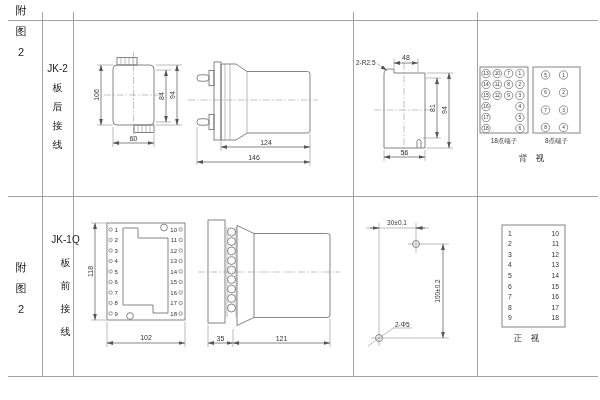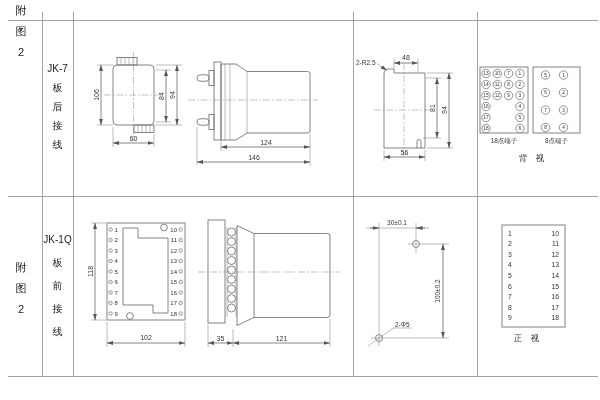--- a/index.html
+++ b/index.html
@@ -3,21 +3,21 @@
 <meta charset="utf-8">
 <style>
   html,body{margin:0;padding:0;background:#fff;}
   .stage{position:relative;width:600px;height:400px;background:#fff;overflow:hidden;
          font-family:"Liberation Sans",sans-serif;}
   .stage svg{position:absolute;left:0;top:0;}
   .vlabel{position:absolute;white-space:pre-line;text-align:center;color:#222;}
   .fig1{left:0;top:84;width:42px;font-size:11px;line-height:21px;}
   .mod1{left:42px;top:59px;width:31px;font-size:10px;line-height:19px;}
   .fig2{left:0;top:257px;width:42px;font-size:11px;line-height:21px;}
-  .mod2{left:42px;top:228px;width:31px;font-size:10px;line-height:23px;}
+  .mod2{left:42px;top:228px;width:31px;font-size:10px;line-height:23px;padding-left:8px;}
   
   .bd{stroke:#999;stroke-width:0.9;}
   .ln{stroke:#777;stroke-width:0.9;fill:none;}
   .thin{stroke:#8d8d8d;stroke-width:0.6;fill:none;}
   .cl{stroke:#9a9a9a;stroke-width:0.6;fill:none;stroke-dasharray:7 2 1.5 2;}
   .dl{stroke:#555;stroke-width:0.7;fill:none;}
   text{fill:#333;font-family:"Liberation Sans",sans-serif;}
   .dim{font-size:7px;}
   .dims{font-size:6.5px;}
   .cn{font-size:6.5px;text-anchor:middle;}
@@ -325,21 +325,21 @@
           <text x="559" y="309.65000000000003" text-anchor="end" class="tnum">17</text>
           <text x="559" y="320.2" text-anchor="end" class="tnum">18</text>
         </g>
       <text class="view" x="528" y="341">正 视</text>
     </g>
   </svg>
 
   <div class="vlabel fig1">附
 图
 2</div>
-  <div class="vlabel mod1">JK-7
+  <div class="vlabel mod1">JK-2
 板
 后
 接
 线</div>
   <div class="vlabel fig2">附
 图
 2</div>
   <div class="vlabel mod2">JK-1Q
 板
 前

